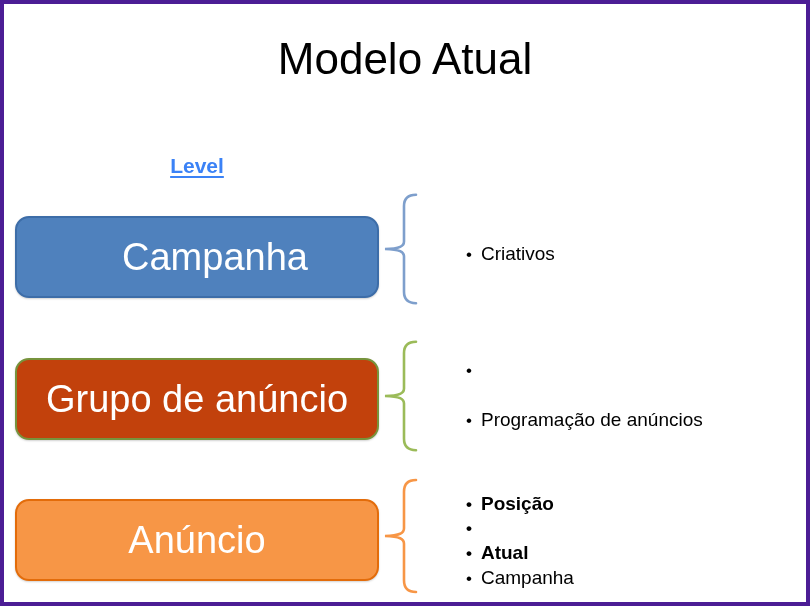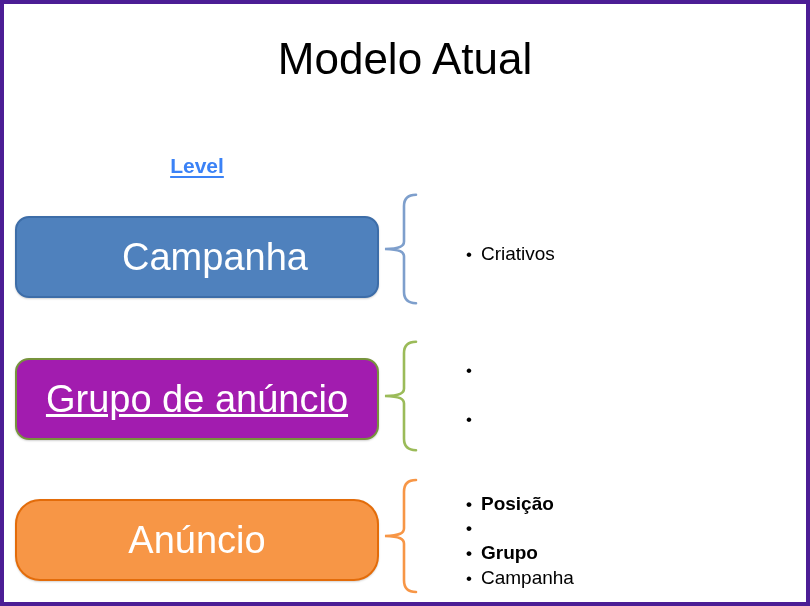--- a/index.html
+++ b/index.html
@@ -47,21 +47,21 @@
     align-items: center;
     justify-content: center;
     color: #ffffff;
     font-size: 38px;
     border: 2px solid transparent;
     box-sizing: border-box;
     box-shadow: 0 1px 2px rgba(0,0,0,0.18);
   }
   .box-campaign { top: 212px; }
   .box-adgroup  { top: 354px; }
-  .box-ad       { top: 495px; border-radius: 25px; }
+  .box-ad       { top: 495px; }
 
   .bracket { position: absolute; left: 378px; width: 36px; }
   .bracket-campaign { top: 188px; height: 114px; }
   .bracket-adgroup  { top: 335px; height: 114px; }
   .bracket-ad       { top: 473px; height: 118px; }
   .bracket svg { width: 100%; height: 100%; display: block; }
 
   .config-list {
     position: absolute;
     left: 462px;
@@ -94,34 +94,35 @@
       <path d="M 34 3 C 26 3 22 7 22 15 L 22 52 C 22 57 18 59.5 3 60 C 18 60.5 22 63 22 68 L 22 105 C 22 113 26 117 34 117" fill="none" stroke-width="2.6" stroke-linecap="round" stroke="#7E9FCC"></path>
     </svg>
   </div>
   <div class="config-list list-campaign">
     <div class="li">
       <span class="bullet">•</span>
       <span>Criativos</span>
     </div>
   </div>
 
-  <div class="level-box box-adgroup" style="background-color: #a21caf; border-color: rgb(119, 147, 60); text-decoration: underline;">
+  <div class="level-box box-adgroup" style="background-color: #c2410c; border-color: rgb(119, 147, 60);">
     <span>Grupo de anúncio</span>
   </div>
   <div class="bracket bracket-adgroup">
     <svg viewBox="0 0 36 120" preserveAspectRatio="none">
       <path d="M 34 3 C 26 3 22 7 22 15 L 22 52 C 22 57 18 59.5 3 60 C 18 60.5 22 63 22 68 L 22 105 C 22 113 26 117 34 117" fill="none" stroke-width="2.6" stroke-linecap="round" stroke="#9BBB59"></path>
     </svg>
   </div>
   <div class="config-list list-adgroup">
     <div class="li">
       <span class="bullet">•</span>
     </div>
     <div class="li">
       <span class="bullet">•</span>
+      <span>Programação de anúncios</span>
     </div>
   </div>
 
   <div class="level-box box-ad" style="background-color: rgb(247, 150, 70); border-color: rgb(227, 108, 10);">
     <span>Anúncio</span>
   </div>
   <div class="bracket bracket-ad">
     <svg viewBox="0 0 36 120" preserveAspectRatio="none">
       <path d="M 34 3 C 26 3 22 7 22 15 L 22 52 C 22 57 18 59.5 3 60 C 18 60.5 22 63 22 68 L 22 105 C 22 113 26 117 34 117" fill="none" stroke-width="2.6" stroke-linecap="round" stroke="#F79646"></path>
     </svg>
@@ -129,21 +130,21 @@
   <div class="config-list list-ad">
     <div class="li bold">
       <span class="bullet">•</span>
       <span>Posição</span>
     </div>
     <div class="li bold">
       <span class="bullet">•</span>
     </div>
     <div class="li bold">
       <span class="bullet">•</span>
-      <span>Grupo</span>
+      <span>Atual</span>
     </div>
     <div class="li">
       <span class="bullet">•</span>
       <span>Campanha</span>
     </div>
   </div>
 
 </div>
 
 </body></html>

